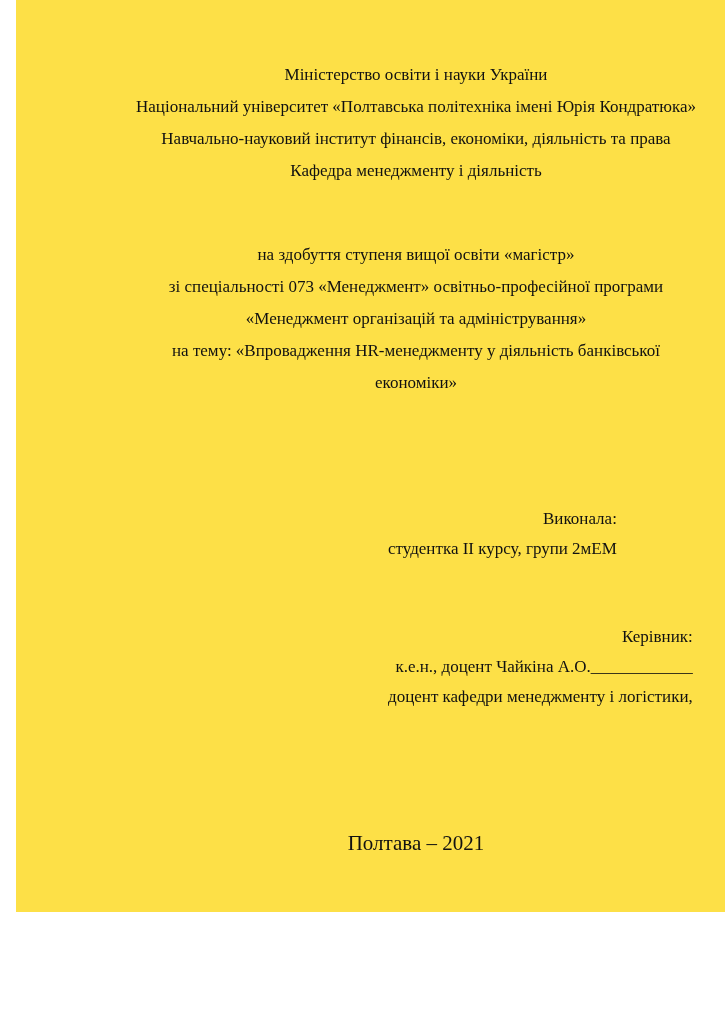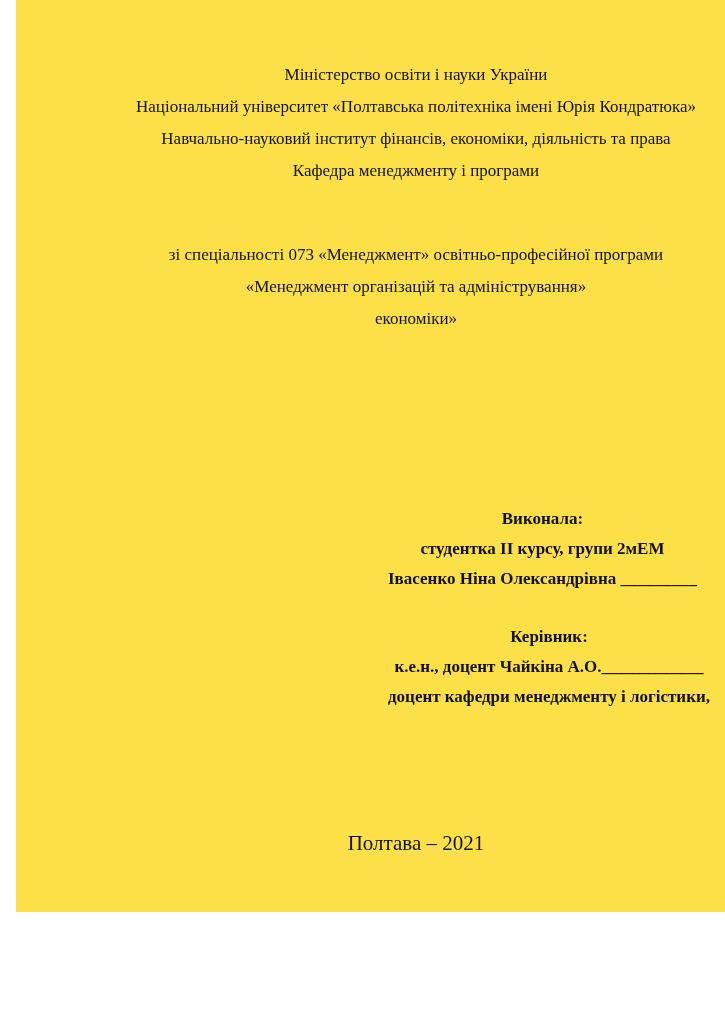--- a/index.html
+++ b/index.html
@@ -30,25 +30,24 @@
     font-size: 17px;
     line-height: 32px;
     white-space: nowrap;
   }
   .header-block { top: 59px; }
   .title-block  { top: 239px; }
   .title-line   { font-weight: bold; }
   .left-block {
     position: absolute;
     left: 372px;
-    text-align: center;
+    text-align: right;
     font-size: 17px;
     line-height: 30px;
     white-space: nowrap;
-    font-weight: bold;
   }
   .executor-block   { top: 504px; }
   .supervisor-block { top: 622px; }
   .footer-block {
     position: absolute;
     left: 103px;
     width: 594px;
     top: 828px;
     text-align: center;
     font-size: 21px;
@@ -57,33 +56,34 @@
 </style>
 </head>
 <body>
 
 <div class="doc-page">
 
   <div class="centered-block header-block">
     <div>Міністерство освіти і науки України</div>
     <div>Національний університет «Полтавська політехніка імені Юрія Кондратюка»</div>
     <div>Навчально-науковий інститут фінансів, економіки, діяльність та права</div>
-    <div>Кафедра менеджменту і програми</div>
+    <div>Кафедра менеджменту і діяльність</div>
   </div>
 
   <div class="centered-block title-block">
+    <div>на здобуття ступеня вищої освіти «магістр»</div>
     <div>зі спеціальності 073 «Менеджмент» освітньо-професійної програми</div>
     <div>«Менеджмент організацій та адміністрування»</div>
+    <div>на тему: «Впровадження HR-менеджменту у діяльність банківської</div>
     <div>економіки»</div>
   </div>
 
   <div class="left-block executor-block">
     <div>Виконала:</div>
     <div>студентка ІІ курсу, групи 2мЕМ</div>
-    <div>Івасенко Ніна Олександрівна _________</div>
   </div>
 
   <div class="left-block supervisor-block">
     <div>Керівник:</div>
     <div>к.е.н., доцент Чайкіна А.О.____________</div>
     <div>доцент кафедри менеджменту і логістики,</div>
   </div>
 
   <div class="footer-block">Полтава – 2021</div>
 

